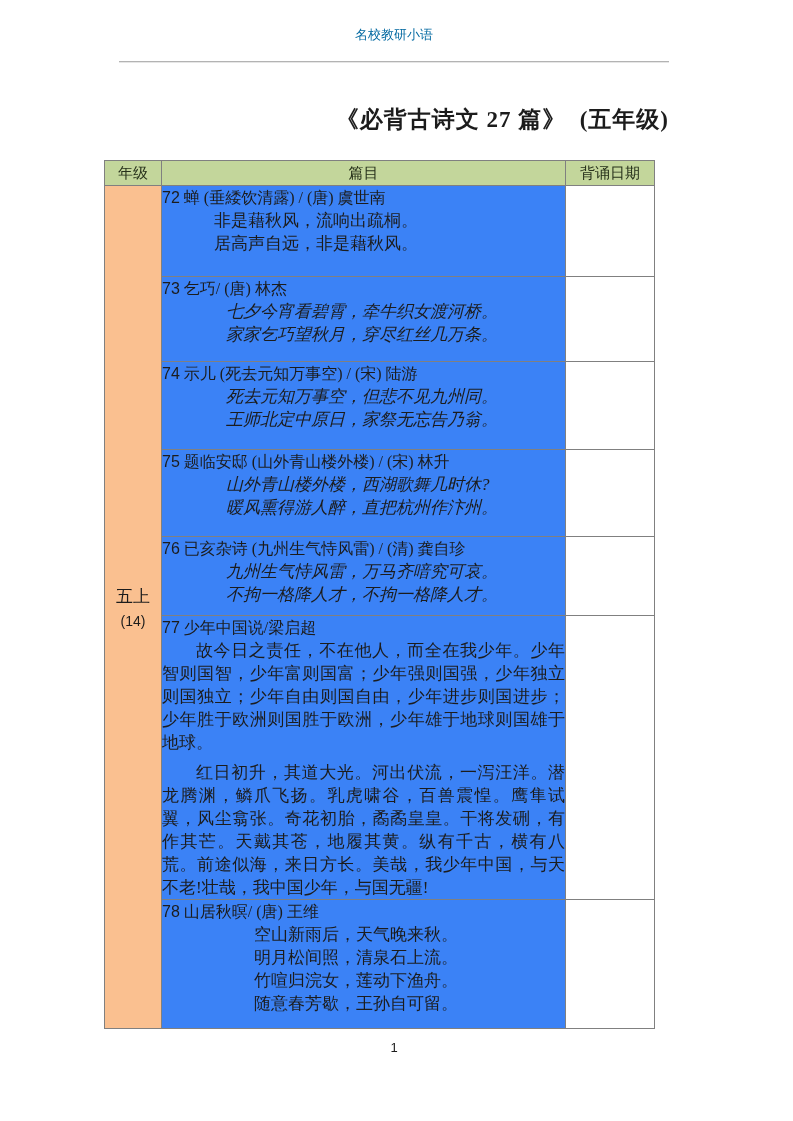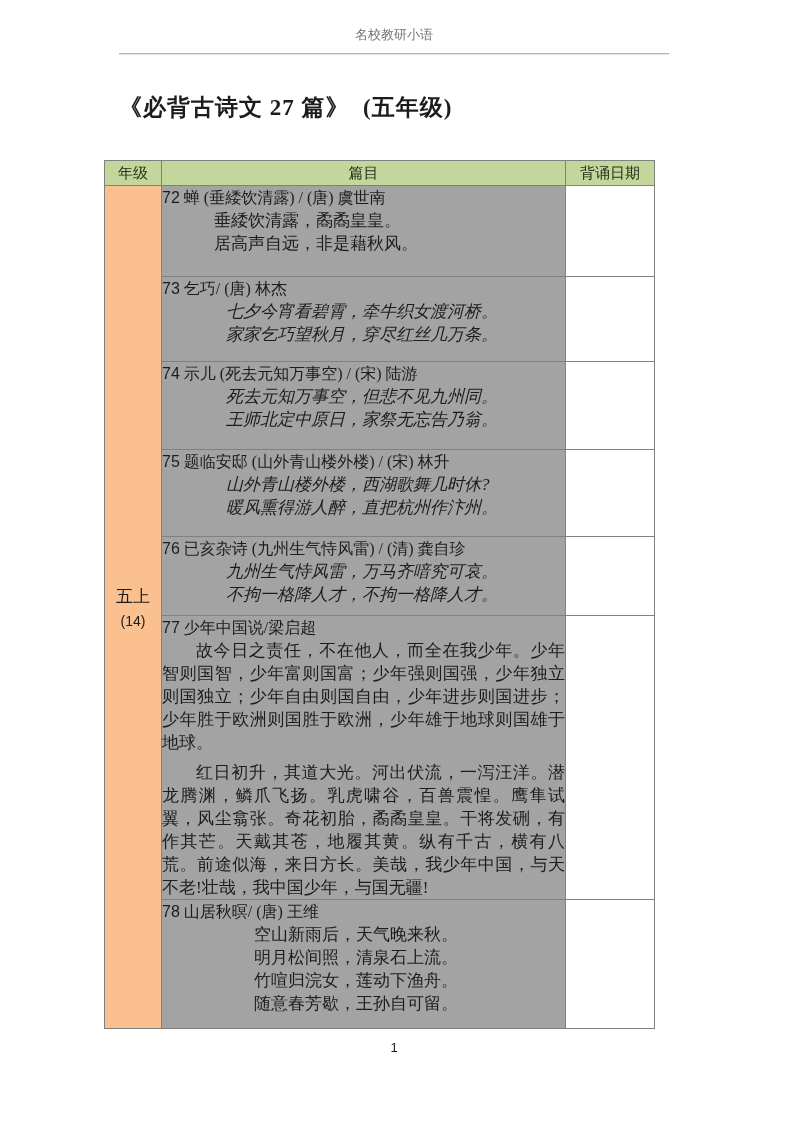--- a/index.html
+++ b/index.html
@@ -11,28 +11,28 @@
     color: #1c1c1c;
     overflow: hidden;
   }
   :root {
     --header-bg: #c3d69b;
     --grade-bg: #fac090;
     --border-color: #808080;
   }
   .running-header {
     position: absolute; left: 119px; top: 26px; width: 550px;
-    text-align: center; font-size: 13px; color: #737373;
-    padding-bottom: 9px;
+    text-align: center; font-size: 13px; color: #0369a1;
+    padding-bottom: 17px;
     border-bottom: 1px solid #b3b3b3;
     box-shadow: 0 1px 0 #e6e6e6;
   }
   .doc-title {
-    position: absolute; left: 119px; top: 92px; width: 550px;
-    text-align: left; font-size: 23px; font-weight: bold;
+    position: absolute; left: 119px; top: 104px; width: 550px;
+    text-align: right; font-size: 23px; font-weight: bold;
     letter-spacing: 1px; white-space: pre;
   }
   table.poems {
     position: absolute; left: 104px; top: 160px; width: 550px;
     border-collapse: collapse; table-layout: fixed;
   }
   table.poems col.c-grade { width: 57px; }
   table.poems col.c-content { width: 404px; }
   table.poems col.c-date { width: 89px; }
   table.poems th, table.poems td {
@@ -43,21 +43,21 @@
     background: var(--header-bg);
     height: 24px; font-size: 15px; font-weight: normal;
     text-align: center; color: #26301a;
   }
   td.grade-cell {
     background: var(--grade-bg);
     text-align: center; vertical-align: middle;
   }
   .grade-label { font-size: 17px; }
   .grade-count { font-family: "Liberation Sans", sans-serif; font-size: 14px; margin-top: 5px; }
-  td.content-cell { vertical-align: top; padding: 3px 6px 0 5px; background: #a3a3a3; }
+  td.content-cell { vertical-align: top; padding: 3px 6px 0 5px; background: #3b82f6; }
   td.date-cell { background: #fff; }
   tr.r72 { height: 91px; }
   tr.r73 { height: 85px; }
   tr.r74 { height: 88px; }
   tr.r75 { height: 87px; }
   tr.r76 { height: 79px; padding-left: 9px; }
   tr.r77 { height: 277px; }
   tr.r78 { height: 129px; }
   .row-title { font-size: 16px; line-height: 23px; }
   .row-title .num { font-family: "Liberation Sans", sans-serif; margin-right: 4px; }
@@ -96,21 +96,21 @@
     <th>背诵日期</th>
   </tr>
 
   <tr class="r72">
     <td class="grade-cell" rowspan="7">
       <div class="grade-label">五上</div>
       <div class="grade-count">(14)</div>
     </td>
     <td class="content-cell">
       <div class="row-title"><span class="num">72</span><span>蝉 (垂緌饮清露) / (唐) 虞世南</span></div>
-      <div class="poem-line ind-a">垂緌饮清露，矞矞皇皇。</div>
+      <div class="poem-line ind-a">非是藉秋风，流响出疏桐。</div>
       <div class="poem-line ind-a">居高声自远，非是藉秋风。</div>
     </td>
     <td class="date-cell"></td>
   </tr>
 
   <tr class="r73">
     <td class="content-cell">
       <div class="row-title"><span class="num">73</span><span>乞巧/ (唐) 林杰</span></div>
       <div class="poem-line ind-b">七夕今宵看碧霄，牵牛织女渡河桥。</div>
       <div class="poem-line ind-b">家家乞巧望秋月，穿尽红丝几万条。</div>

